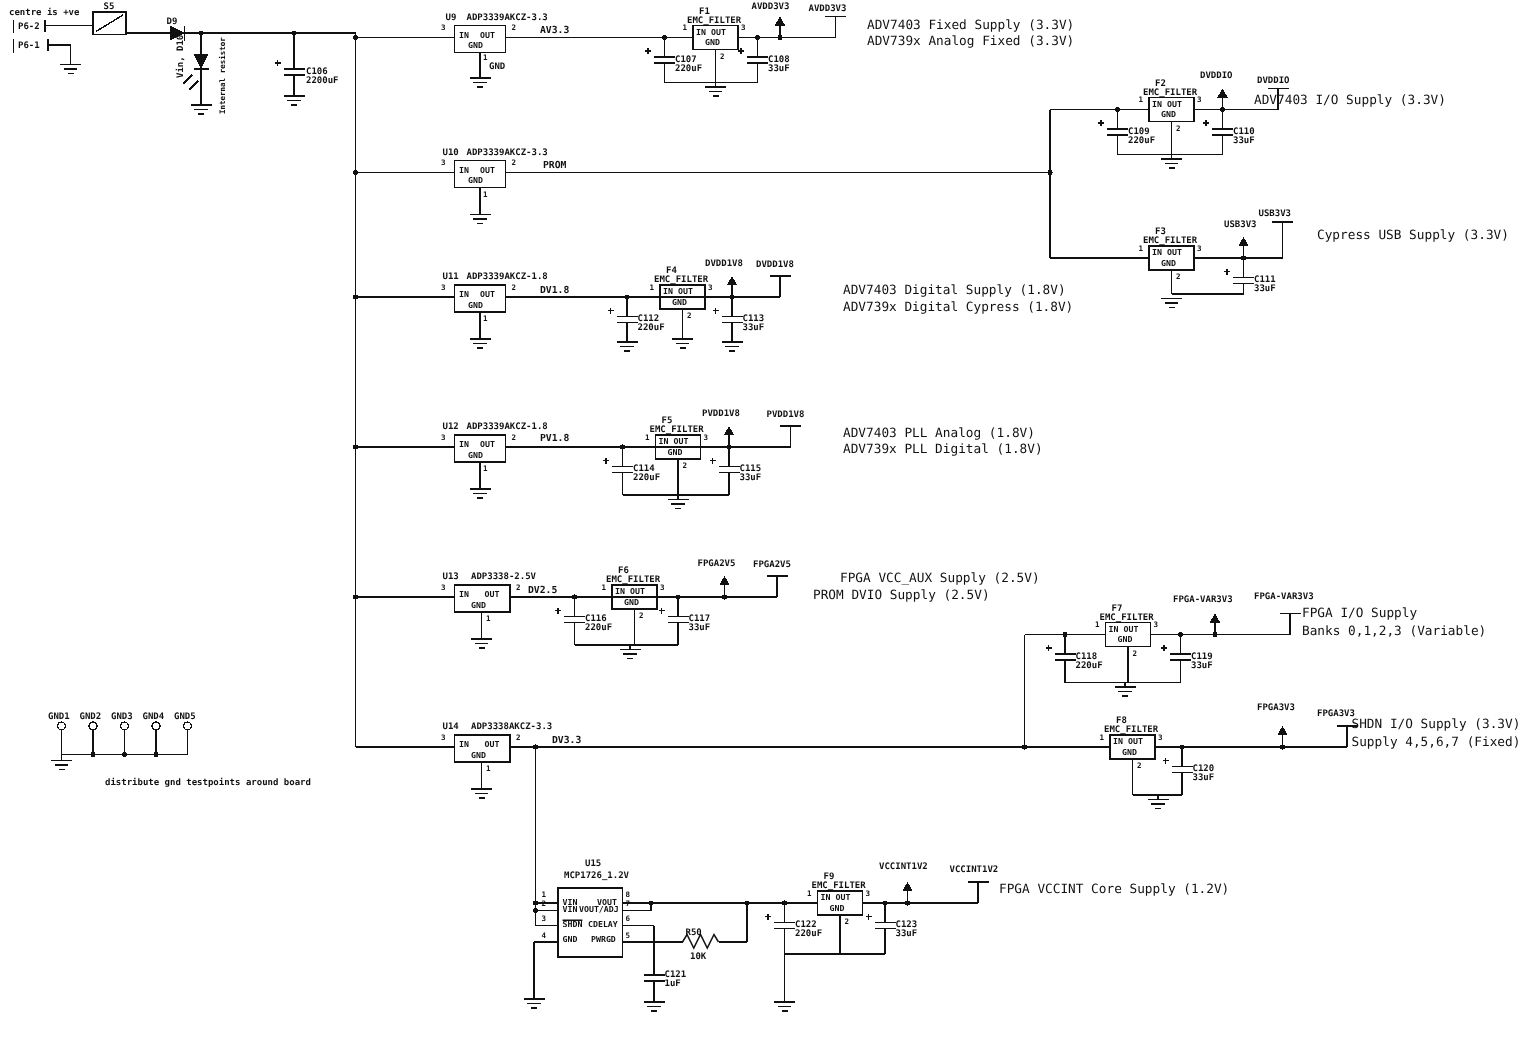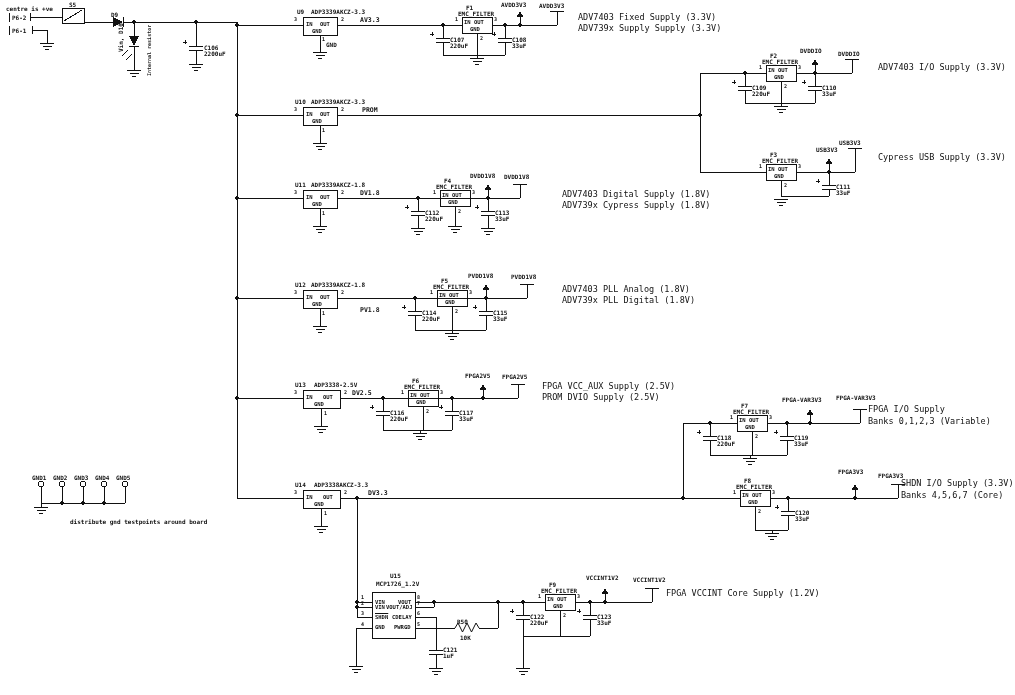--- a/index.html
+++ b/index.html
@@ -249,21 +249,21 @@
 <span class="s pn" style="left:494px;top:16px">3</span>
 <span class="s r5" style="left:470px;top:26px">GND</span>
 <span class="s pn" style="left:480px;top:35px">2</span>
 <span class="s r6" style="left:450px;top:36px">C107</span>
 <span class="s r6" style="left:450px;top:42px">220uF</span>
 <span class="s r6" style="left:512px;top:36px">C108</span>
 <span class="s r6" style="left:512px;top:42px">33uF</span>
 <span class="s pwr" style="left:501px;top:1px">AVDD3V3</span>
 <span class="s pwr" style="left:539px;top:2px">AVDD3V3</span>
 <span class="s ann" style="left:578px;top:12px">ADV7403 Fixed Supply (3.3V)</span>
-<span class="s ann" style="left:578px;top:23px">ADV739x Supply Supply (3.3V)</span>
+<span class="s ann" style="left:578px;top:23px">ADV739x Analog Fixed (3.3V)</span>
 
 <span class="s r6" style="left:295px;top:98px">U10</span>
 <span class="s r6" style="left:311px;top:98px">ADP3339AKCZ-3.3</span>
 <span class="s pn" style="left:294px;top:106px">3</span>
 <span class="s r5" style="left:306px;top:111px">IN</span>
 <span class="s r5" style="left:320px;top:111px">OUT</span>
 <span class="s pn" style="left:341px;top:106px">2</span>
 <span class="s r5" style="left:312px;top:118px">GND</span>
 <span class="s pn" style="left:322px;top:127px">1</span>
 <span class="s net" style="left:362px;top:106px">PROM</span>
@@ -275,21 +275,21 @@
 <span class="s r5" style="left:778px;top:67px">OUT</span>
 <span class="s pn" style="left:798px;top:64px">3</span>
 <span class="s r5" style="left:774px;top:74px">GND</span>
 <span class="s pn" style="left:784px;top:83px">2</span>
 <span class="s r6" style="left:752px;top:84px">C109</span>
 <span class="s r6" style="left:752px;top:90px">220uF</span>
 <span class="s r6" style="left:822px;top:84px">C110</span>
 <span class="s r6" style="left:822px;top:90px">33uF</span>
 <span class="s pwr" style="left:800px;top:47px">DVDDIO</span>
 <span class="s pwr" style="left:838px;top:50px">DVDDIO</span>
-<span class="s ann" style="left:878px;top:62px">ADV7403 I/O Supply (3.3V)</span>
+<span class="s ann" style="left:836px;top:62px">ADV7403 I/O Supply (3.3V)</span>
 
 <span class="s r6" style="left:770px;top:151px">F3</span>
 <span class="s r6" style="left:762px;top:157px">EMC_FILTER</span>
 <span class="s pn" style="left:759px;top:163px">1</span>
 <span class="s r5" style="left:768px;top:166px">IN</span>
 <span class="s r5" style="left:778px;top:166px">OUT</span>
 <span class="s pn" style="left:798px;top:163px">3</span>
 <span class="s r5" style="left:774px;top:173px">GND</span>
 <span class="s pn" style="left:784px;top:182px">2</span>
 <span class="s r6" style="left:836px;top:183px">C111</span>
@@ -316,31 +316,31 @@
 <span class="s pn" style="left:472px;top:189px">3</span>
 <span class="s r5" style="left:448px;top:199px">GND</span>
 <span class="s pn" style="left:458px;top:208px">2</span>
 <span class="s r6" style="left:425px;top:209px">C112</span>
 <span class="s r6" style="left:425px;top:215px">220uF</span>
 <span class="s r6" style="left:495px;top:209px">C113</span>
 <span class="s r6" style="left:495px;top:215px">33uF</span>
 <span class="s pwr" style="left:470px;top:172px">DVDD1V8</span>
 <span class="s pwr" style="left:504px;top:173px">DVDD1V8</span>
 <span class="s ann" style="left:562px;top:189px">ADV7403 Digital Supply (1.8V)</span>
-<span class="s ann" style="left:562px;top:200px">ADV739x Cypress Supply (1.8V)</span>
+<span class="s ann" style="left:562px;top:200px">ADV739x Digital Cypress (1.8V)</span>
 
 <span class="s r6" style="left:295px;top:281px">U12</span>
 <span class="s r6" style="left:311px;top:281px">ADP3339AKCZ-1.8</span>
 <span class="s pn" style="left:294px;top:289px">3</span>
 <span class="s r5" style="left:306px;top:294px">IN</span>
 <span class="s r5" style="left:320px;top:294px">OUT</span>
 <span class="s pn" style="left:341px;top:289px">2</span>
 <span class="s r5" style="left:312px;top:301px">GND</span>
 <span class="s pn" style="left:322px;top:310px">1</span>
-<span class="s net" style="left:360px;top:306px">PV1.8</span>
+<span class="s net" style="left:360px;top:288px">PV1.8</span>
 
 <span class="s r6" style="left:441px;top:277px">F5</span>
 <span class="s r6" style="left:433px;top:283px">EMC_FILTER</span>
 <span class="s pn" style="left:430px;top:289px">1</span>
 <span class="s r5" style="left:439px;top:292px">IN</span>
 <span class="s r5" style="left:449px;top:292px">OUT</span>
 <span class="s pn" style="left:469px;top:289px">3</span>
 <span class="s r5" style="left:445px;top:299px">GND</span>
 <span class="s pn" style="left:455px;top:308px">2</span>
 <span class="s r6" style="left:422px;top:309px">C114</span>
@@ -369,21 +369,21 @@
 <span class="s r5" style="left:420px;top:392px">OUT</span>
 <span class="s pn" style="left:440px;top:389px">3</span>
 <span class="s r5" style="left:416px;top:399px">GND</span>
 <span class="s pn" style="left:426px;top:408px">2</span>
 <span class="s r6" style="left:390px;top:409px">C116</span>
 <span class="s r6" style="left:390px;top:415px">220uF</span>
 <span class="s r6" style="left:459px;top:409px">C117</span>
 <span class="s r6" style="left:459px;top:415px">33uF</span>
 <span class="s pwr" style="left:465px;top:372px">FPGA2V5</span>
 <span class="s pwr" style="left:502px;top:373px">FPGA2V5</span>
-<span class="s ann" style="left:542px;top:381px">FPGA VCC_AUX Supply (2.5V)</span>
+<span class="s ann" style="left:560px;top:381px">FPGA VCC_AUX Supply (2.5V)</span>
 <span class="s ann" style="left:542px;top:392px">PROM DVIO Supply (2.5V)</span>
 
 <span class="s r6" style="left:295px;top:481px">U14</span>
 <span class="s r6" style="left:314px;top:481px">ADP3338AKCZ-3.3</span>
 <span class="s pn" style="left:294px;top:489px">3</span>
 <span class="s r5" style="left:306px;top:494px">IN</span>
 <span class="s r5" style="left:323px;top:494px">OUT</span>
 <span class="s pn" style="left:344px;top:489px">2</span>
 <span class="s r5" style="left:314px;top:501px">GND</span>
 <span class="s pn" style="left:324px;top:510px">1</span>
@@ -412,21 +412,21 @@
 <span class="s r5" style="left:742px;top:492px">IN</span>
 <span class="s r5" style="left:752px;top:492px">OUT</span>
 <span class="s pn" style="left:772px;top:489px">3</span>
 <span class="s r5" style="left:748px;top:499px">GND</span>
 <span class="s pn" style="left:758px;top:508px">2</span>
 <span class="s r6" style="left:795px;top:509px">C120</span>
 <span class="s r6" style="left:795px;top:515px">33uF</span>
 <span class="s pwr" style="left:838px;top:468px">FPGA3V3</span>
 <span class="s pwr" style="left:878px;top:472px">FPGA3V3</span>
 <span class="s ann" style="left:901px;top:478px">SHDN I/O Supply (3.3V)</span>
-<span class="s ann" style="left:901px;top:490px">Banks 4,5,6,7 (Core)</span>
+<span class="s ann" style="left:901px;top:490px">Supply 4,5,6,7 (Fixed)</span>
 
 <span class="s r6" style="left:390px;top:572px">U15</span>
 <span class="s r6" style="left:376px;top:580px">MCP1726_1.2V</span>
 <span class="s pn" style="left:361px;top:594px">1</span>
 <span class="s pn" style="left:361px;top:600px">2</span>
 <span class="s pn" style="left:361px;top:610px">3</span>
 <span class="s pn" style="left:361px;top:621px">4</span>
 <span class="s pn" style="left:417px;top:594px">8</span>
 <span class="s pn" style="left:417px;top:600px">7</span>
 <span class="s pn" style="left:417px;top:610px">6</span>

